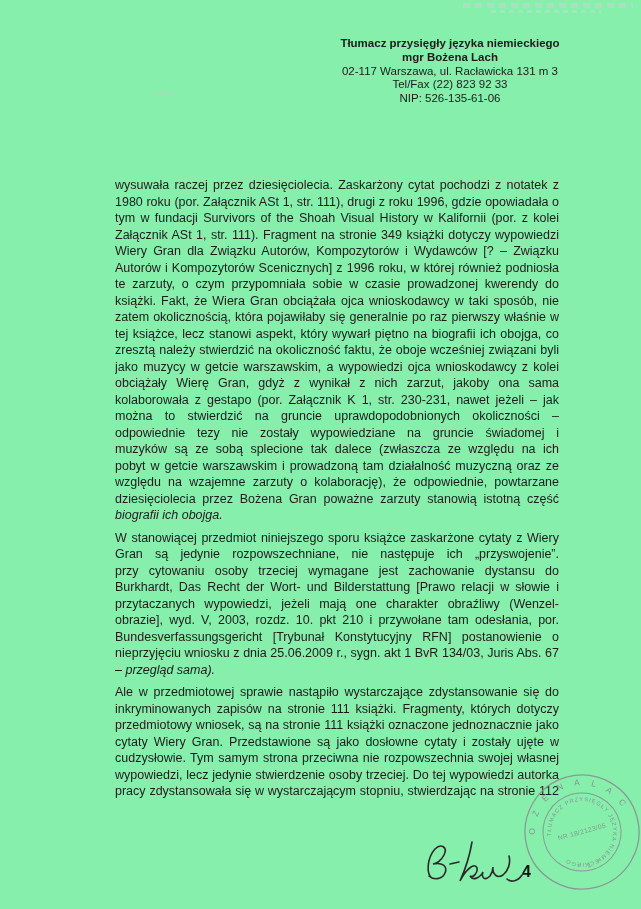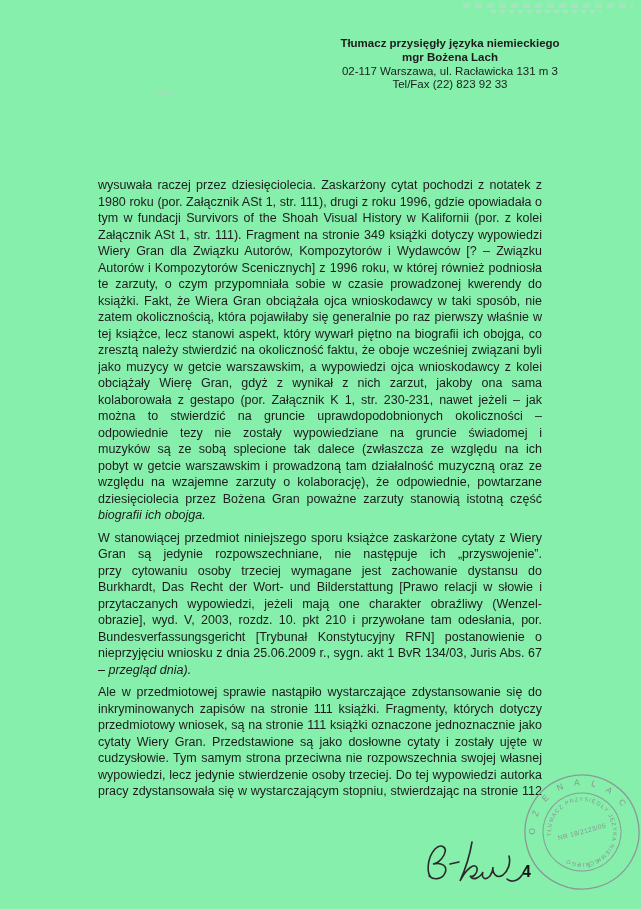--- a/index.html
+++ b/index.html
@@ -27,21 +27,21 @@
     position:absolute;top:90px;left:152px;width:26px;height:7px;
     background:radial-gradient(ellipse at center,#c9c9cc 0%,transparent 70%);
     opacity:.4;filter:blur(.5px);
   }
   .letterhead{
     position:absolute;top:37px;left:283px;width:334px;
     text-align:center;font-size:11.5px;line-height:13.8px;
   }
   .lh-bold{font-weight:bold;}
   .doc-body{
-    position:absolute;top:177px;left:98px;width:444px;
+    position:absolute;top:177px;left:115px;width:444px;
     font-size:12.5px;line-height:16.5px;
   }
   .paragraph{margin:0 0 6px 0;}
   .line{
     text-align:justify;
     text-align-last:justify;
     height:16.5px;overflow:hidden;
     white-space:normal;
   }
   .line-last{
@@ -64,20 +64,21 @@
 
   <div class="artifact-top"></div>
   <div class="artifact-top2"></div>
   <div class="artifact-speck"></div>
 
   <div class="letterhead">
     <div class="lh-bold">Tłumacz przysięgły języka niemieckiego</div>
     <div class="lh-bold">mgr Bożena Lach</div>
     <div>02-117 Warszawa, ul. Racławicka 131 m 3</div>
     <div>Tel/Fax (22) 823 92 33</div>
+    <div>NIP: 526-135-61-06</div>
   </div>
 
   <div class="doc-body">
       <div class="paragraph">
         <div class="line"><span>wysuwała raczej przez dziesięciolecia. Zaskarżony cytat pochodzi z notatek z</span></div>
         <div class="line"><span>1980 roku (por. Załącznik ASt 1, str. 111), drugi z roku 1996, gdzie opowiadała o</span></div>
         <div class="line"><span>tym w fundacji Survivors of the Shoah Visual History w Kalifornii (por. z kolei</span></div>
         <div class="line"><span>Załącznik ASt 1, str. 111). Fragment na stronie 349 książki dotyczy wypowiedzi</span></div>
         <div class="line"><span>Wiery Gran dla Związku Autorów, Kompozytorów i Wydawców </span><span class="italic">[? – Związku</span></div>
         <div class="line"><span class="italic">Autorów i Kompozytorów Scenicznych]</span><span> z 1996 roku, w której również podniosła</span></div>
@@ -99,21 +100,21 @@
       </div>
       <div class="paragraph">
         <div class="line"><span>W stanowiącej przedmiot niniejszego sporu książce zaskarżone cytaty z Wiery</span></div>
         <div class="line"><span>Gran są jedynie rozpowszechniane, nie następuje ich „przyswojenie”. Wprawdzie</span></div>
         <div class="line"><span>przy cytowaniu osoby trzeciej wymagane jest zachowanie dystansu do</span></div>
         <div class="line"><span>Burkhardt, Das Recht der Wort- und Bilderstattung </span><span class="italic">[Prawo relacji w słowie i</span></div>
         <div class="line"><span>przytaczanych wypowiedzi, jeżeli mają one charakter obraźliwy (Wenzel-</span></div>
         <div class="line"><span class="italic">obrazie]</span><span>, wyd. V, 2003, rozdz. 10. pkt 210 i przywołane tam odesłania, por. także</span></div>
         <div class="line"><span>Bundesverfassungsgericht </span><span class="italic">[Trybunał Konstytucyjny RFN]</span><span> postanowienie o</span></div>
         <div class="line"><span>nieprzyjęciu wniosku z dnia 25.06.2009 r., sygn. akt 1 BvR 134/03, Juris Abs. 67</span></div>
-        <div class="line line-last"><span>– przegląd dnia).</span></div>
+        <div class="line line-last"><span>– przegląd sama).</span></div>
       </div>
       <div class="paragraph">
         <div class="line"><span>Ale w przedmiotowej sprawie nastąpiło wystarczające zdystansowanie się do</span></div>
         <div class="line"><span>inkryminowanych zapisów na stronie 111 książki. Fragmenty, których dotyczy</span></div>
         <div class="line"><span>przedmiotowy wniosek, są na stronie 111 książki oznaczone jednoznacznie jako</span></div>
         <div class="line"><span>cytaty Wiery Gran. Przedstawione są jako dosłowne cytaty i zostały ujęte w</span></div>
         <div class="line"><span>cudzysłowie. Tym samym strona przeciwna nie rozpowszechnia swojej własnej</span></div>
         <div class="line"><span>wypowiedzi, lecz jedynie stwierdzenie osoby trzeciej. Do tej wypowiedzi autorka</span></div>
         <div class="line"><span>pracy zdystansowała się w wystarczającym stopniu, stwierdzając na stronie 112</span></div>
       </div>

